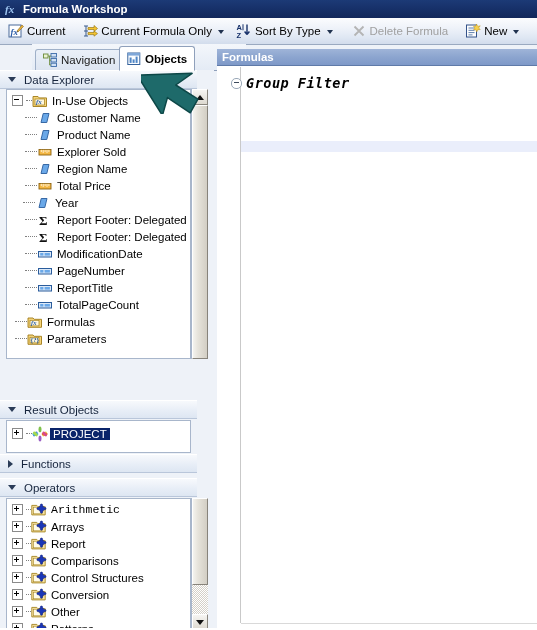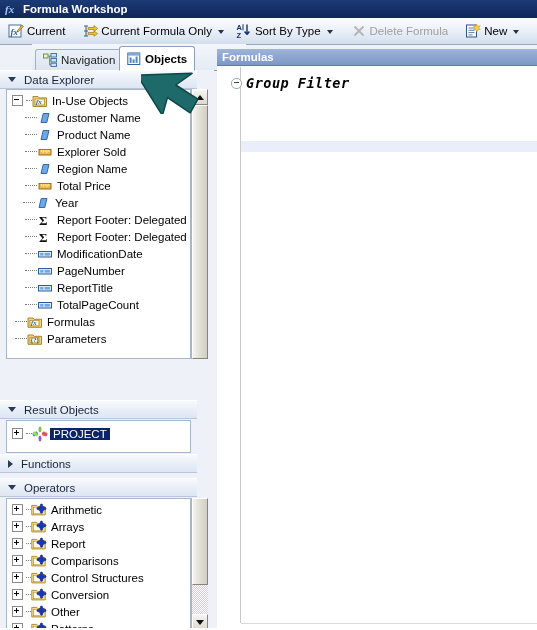--- a/index.html
+++ b/index.html
@@ -454,21 +454,21 @@
       <span class="lbl">Functions</span>
     </div>
 
     <div class="sect-head" style="position:absolute;left:0;top:408px;width:197px;">
       <span class="tri down"></span>
       <span class="lbl">Operators</span>
     </div>
 
     <div class="treebox" style="position:absolute;left:6px;top:428px;width:185px;height:132px;">
       <div id="op-items" style="position:absolute;left:0;top:2px;width:185px;">
-          <div class="row" style="padding-left: 5px;">
+          <div class="row" style="padding-left: 5px; font-family: Liberation Mono, monospace;">
             <span class="exp plus"></span>
             <span class="dots" style="width: 5px; border-top: 1px dotted rgb(128, 128, 128);"></span>
             <span class="ico"><svg width="16" height="16" viewBox="0 0 16 16">
                 <path d="M0.8 3.4 h5 l1.2 1.3 h7.2 v8.2 h-13.4 z" fill="#f8e3a4" stroke="#a48420" stroke-width="0.9"></path>
                 <rect x="2.4" y="5.2" width="8.6" height="6.6" fill="#fffbe8" stroke="#a48420" stroke-width="0.6"></rect>
                 <path d="M8.4 4.6 h2.2 v1.2 a1.1 1.1 0 0 1 0 2.2 v1.2 h-2.2 v-1.2 a1.1 1.1 0 0 0 0 -2.2 z M10.6 4.6 h2 v1.2 a1.1 1.1 0 0 0 0 2.2 v1.2" fill="none"></path>
                 <path d="M11.6 4.3 a1.15 1.15 0 0 1 1.15 1.15 h1.1 a1.15 1.15 0 1 1 0 2.3 h-1.1 a1.15 1.15 0 0 1 -1.15 1.15 v1.1 a1.15 1.15 0 1 1 -2.3 0 v-1.1 a1.15 1.15 0 0 1 -1.15 -1.15 h-1.1 a1.15 1.15 0 1 1 0 -2.3 h1.1 a1.15 1.15 0 0 1 1.15 -1.15 v-1.1 a1.15 1.15 0 1 1 2.3 0 z" fill="#1a36b8" stroke="#0b1d78" stroke-width="0.6"></path>
               </svg></span>
             <span class="txt">Arithmetic</span>
           </div>

